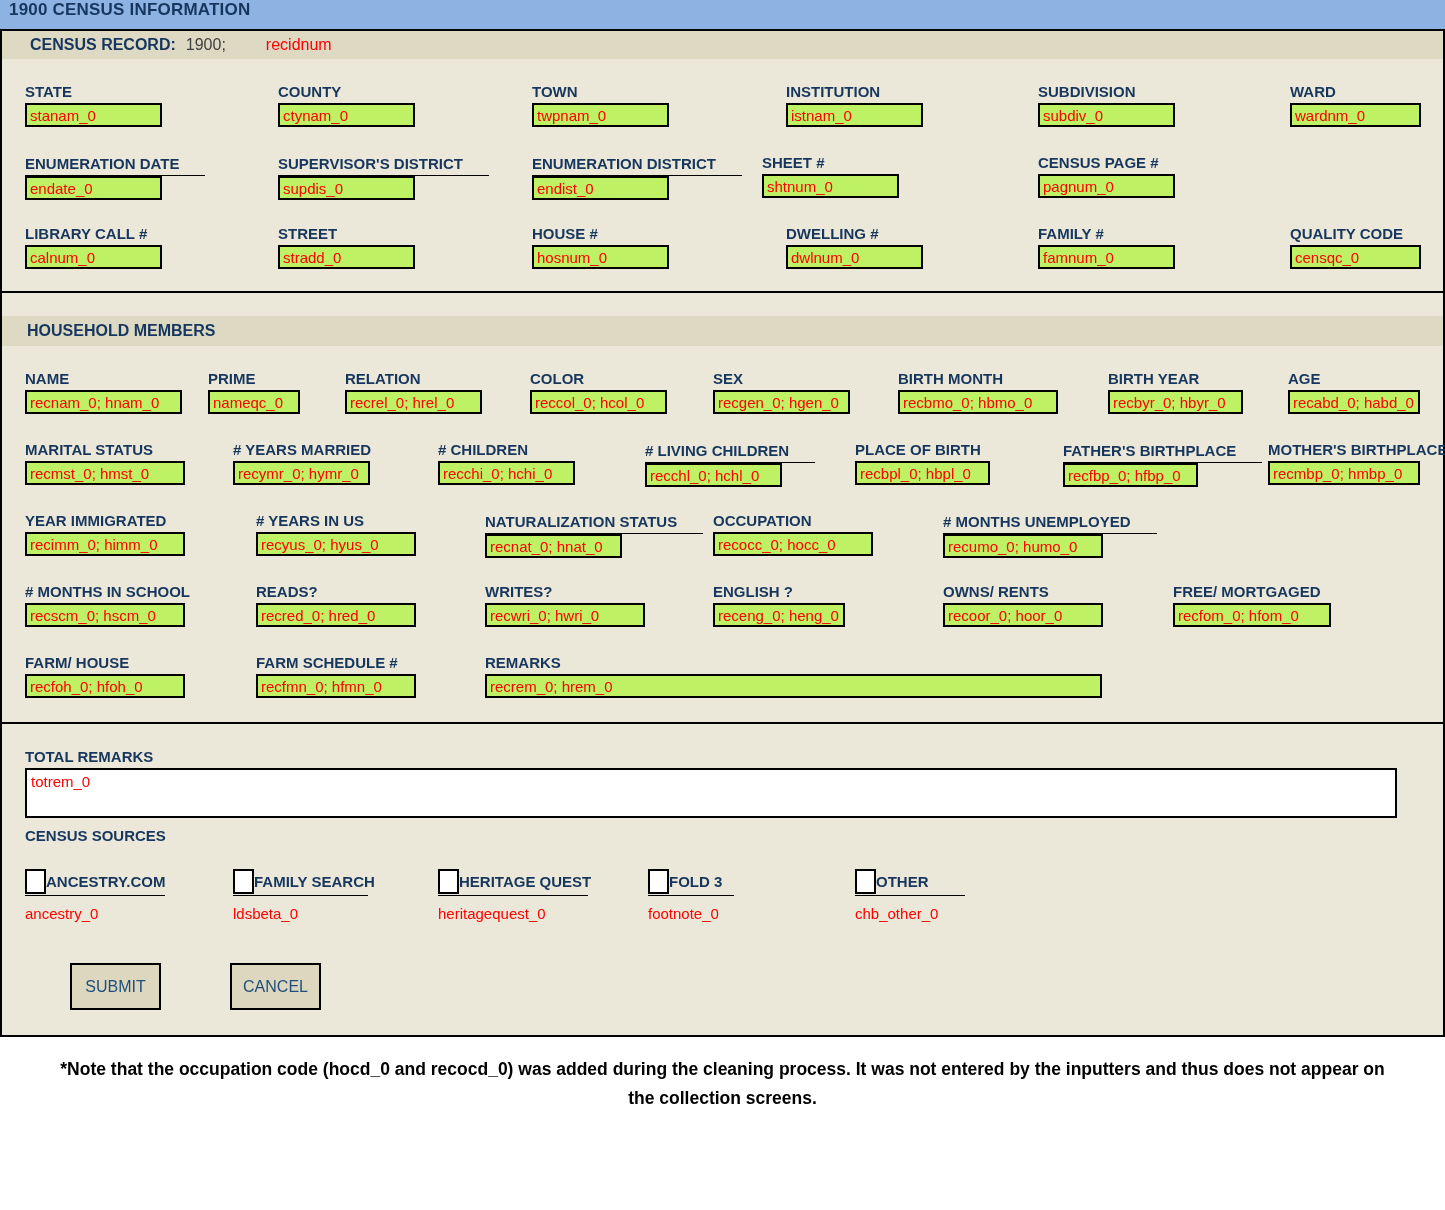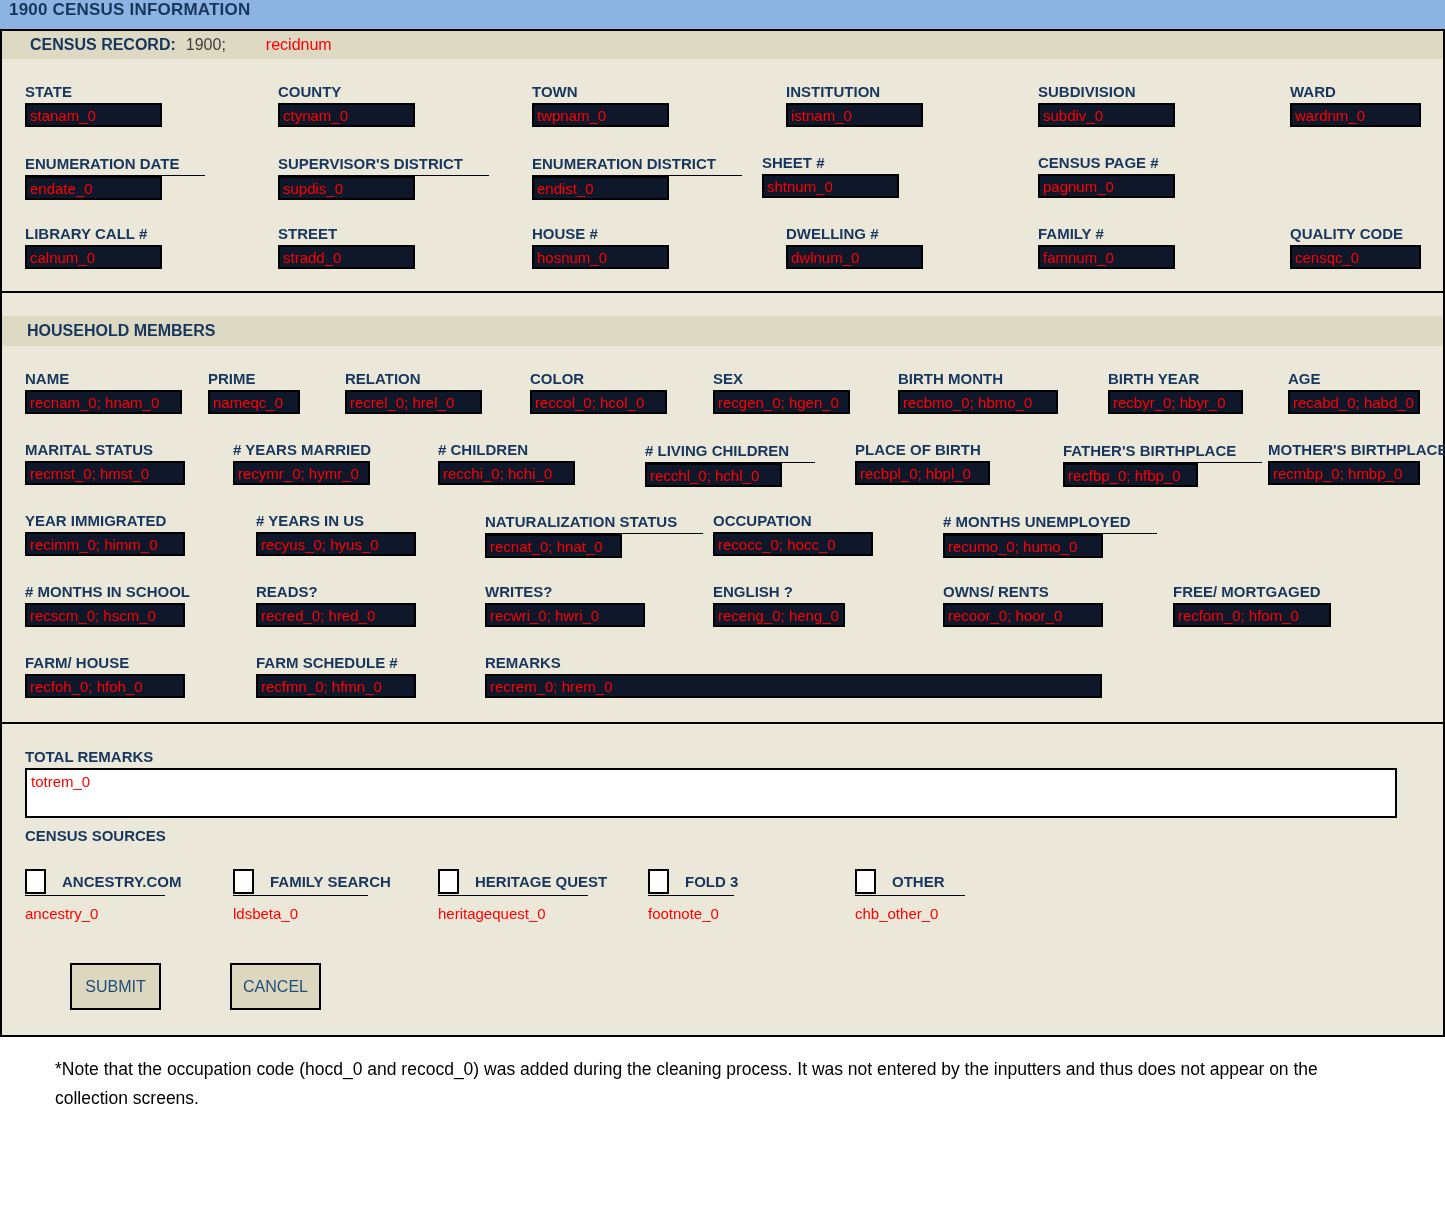--- a/index.html
+++ b/index.html
@@ -33,47 +33,47 @@
     padding-left:25px; box-sizing:border-box;
     font-size:16px; font-weight:bold; color:var(--navy,#17365d);
   }
   .fld { position:absolute; }
   .lbl {
     font-size:15px; font-weight:bold; color:var(--navy,#17365d);
     white-space:nowrap; height:19px; line-height:16px;
   }
   .lbl.ul { display:inline-block; border-bottom:1.5px solid #000; padding-right:26px; }
   .box {
-    background:#0f172a; border:2px solid #000; height:24px; box-sizing:border-box;
+    background:#bef264; border:2px solid #000; height:24px; box-sizing:border-box;
     display:flex; align-items:center; overflow:hidden;
   }
   .val { color:var(--red,#ff0000); font-size:15px; padding-left:3px; white-space:nowrap; }
   .bigbox {
     position:absolute; left:25px; top:768px; width:1372px; height:50px;
     background:#fff; border:2px solid #000; box-sizing:border-box;
     padding:3px 4px; overflow:hidden;
   }
   .bigbox .val { padding-left:0; }
   .src { position:absolute; top:868px; }
   .srcrow { display:flex; align-items:center; border-bottom:1.5px solid #000; height:27px; }
   .cb { width:21px; height:25px; background:#fff; border:2px solid #000; box-sizing:border-box; flex:none; }
   .srclbl {
     font-size:15px; font-weight:bold; color:var(--navy,#17365d);
-    white-space:nowrap; padding-left:16px;
+    white-space:nowrap; padding-left:0;
   }
   .srcval { color:var(--red,#ff0000); font-size:15px; margin-top:9px; }
   .btn {
     position:absolute; top:963px; width:91px; height:47px;
     background:var(--button_bg,#ddd7c0); border:2px solid #000;
     color:var(--button_text,#1f4e79); font-size:16px;
     font-family:"Liberation Sans", sans-serif; cursor:pointer;
   }
   .note {
     position:absolute; left:55px; width:1335px;
-    font-size:17.5px; font-weight:normal; color:#000; line-height:29px;
+    font-size:17.5px; font-weight:bold; color:#000; line-height:29px;text-align:center;
   }
 </style>
 </head>
 <body>
 
 <div class="page">
   <div class="panel"></div>
 
   <div class="titlebar">
     <span>1900 CENSUS INFORMATION</span>

